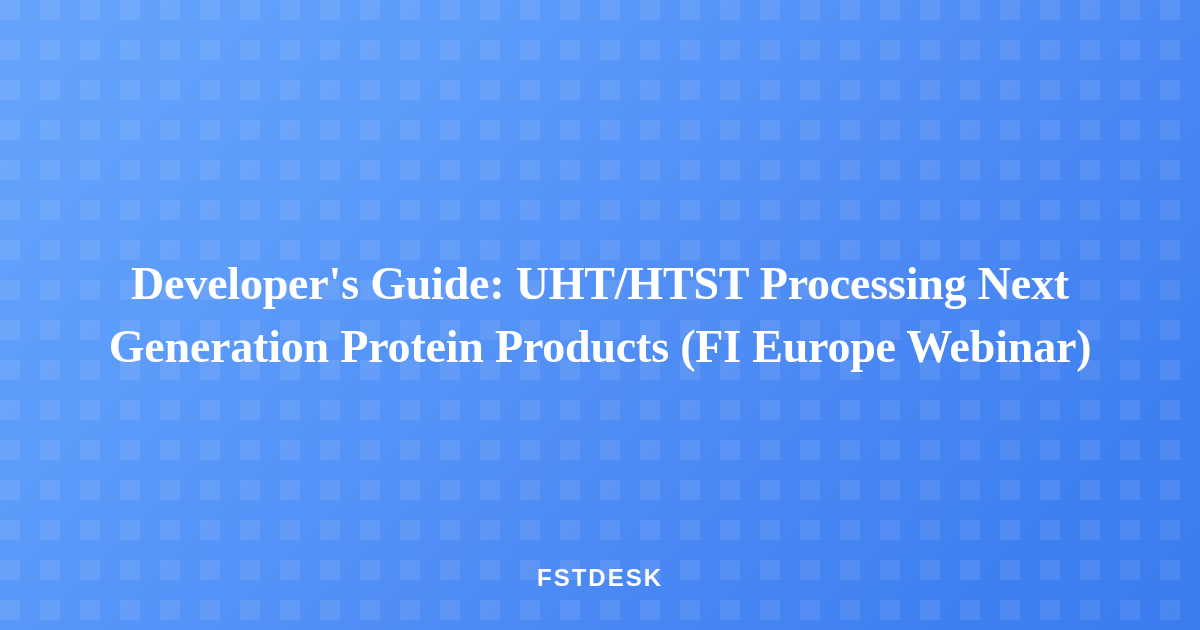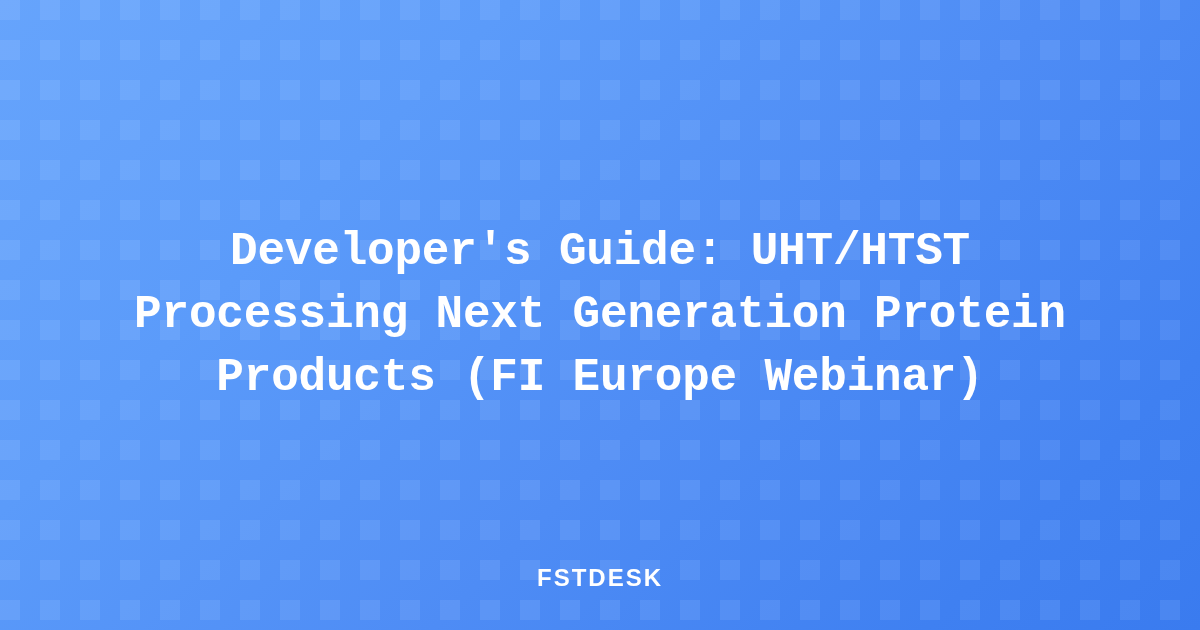--- a/index.html
+++ b/index.html
@@ -55,21 +55,21 @@
     justify-content: center;
     padding: 0 70px;
   }
 
   .og-title {
     margin: 4px;
     width: 100%;
     max-width: 1000px;
     text-align: center;
     color: #ffffff;
-    font-family: Liberation Mono, monospace;
+    font-family: Liberation Serif, serif;
     font-weight: bold;
     font-size: 46px;
     line-height: 63px;
     letter-spacing: -0.2px;
     word-wrap: break-word;
   }
 
   .og-brand {
     position: absolute;
     left: 0;

